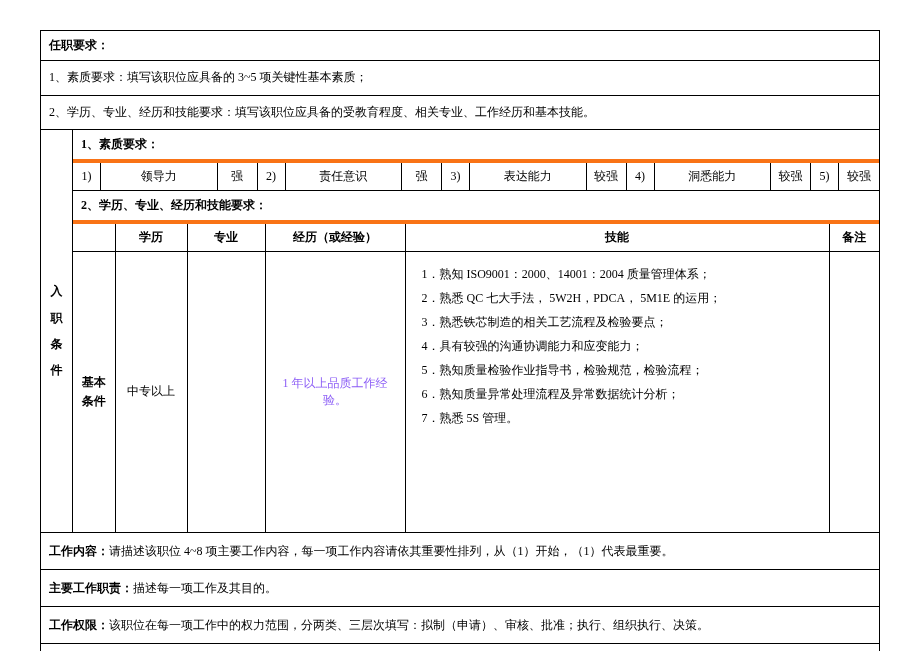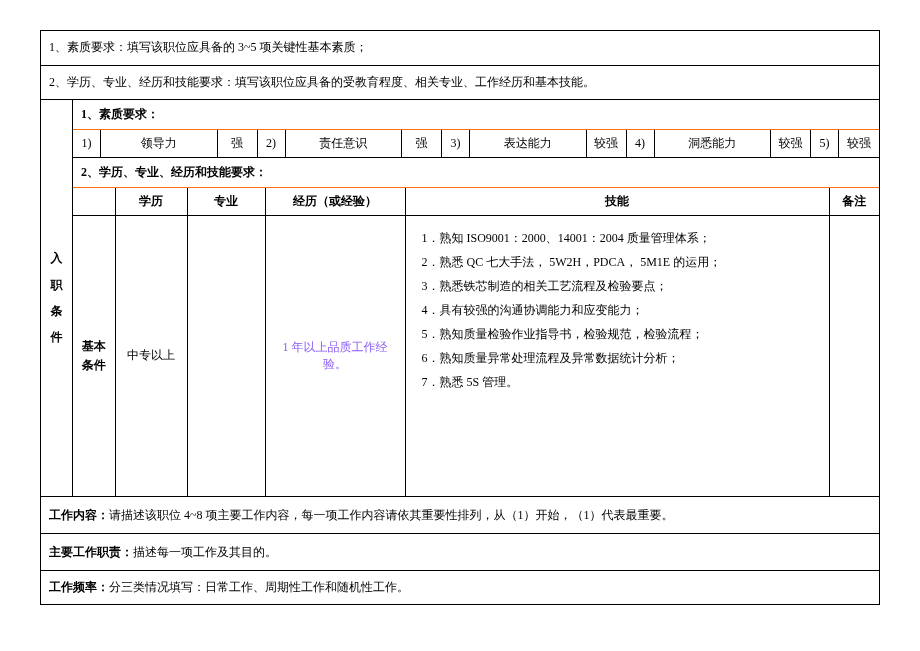--- a/index.html
+++ b/index.html
@@ -53,21 +53,21 @@
       padding: 8px 4px;
       line-height: 2.2;
     }
     .side-label span {
       display: block;
     }
     .right-content {
       flex: 1;
     }
     .sub-header {
-      border-bottom: 1px solid #f97316;
+      border-bottom: 4px solid #f97316;
       padding: 6px 8px;
       font-weight: bold;
     }
     .quality-table {
       display: flex;
       border-bottom: 1px solid #000;
       width: 100%;
     }
     .quality-cell {
       border-right: 1px solid #000;
@@ -147,20 +147,21 @@
     .bottom-section .section-line {
       line-height: 2.0;
     }
   </style>
 </head>
 <body>
 
 <div class="container">
   <div class="outer-border">
 
+    <div class="section-header">任职要求：</div>
     <div class="section-line">1、素质要求：填写该职位应具备的 3~5 项关键性基本素质；</div>
     <div class="section-line">2、学历、专业、经历和技能要求：填写该职位应具备的受教育程度、相关专业、工作经历和基本技能。</div>
 
     <div class="main-row">
       <div class="side-label">
         <span>入</span>
         <span>职</span>
         <span>条</span>
         <span>件</span>
       </div>
@@ -225,19 +226,22 @@
       </div>
     </div>
 
     <div class="bottom-section">
       <div class="section-line">
         <span class="bold">工作内容：</span><span>请描述该职位 4~8 项主要工作内容，每一项工作内容请依其重要性排列，从（1）开始，（1）代表最重要。</span>
       </div>
       <div class="section-line">
         <span class="bold">主要工作职责：</span><span>描述每一项工作及其目的。</span>
       </div>
+      <div class="section-line">
+        <span class="bold">工作权限：</span><span>该职位在每一项工作中的权力范围，分两类、三层次填写：拟制（申请）、审核、批准；执行、组织执行、决策。</span>
+      </div>
       <div class="section-line-last">
         <span class="bold">工作频率：</span><span>分三类情况填写：日常工作、周期性工作和随机性工作。</span>
       </div>
     </div>
 
   </div>
 </div>
 
 </body></html>

